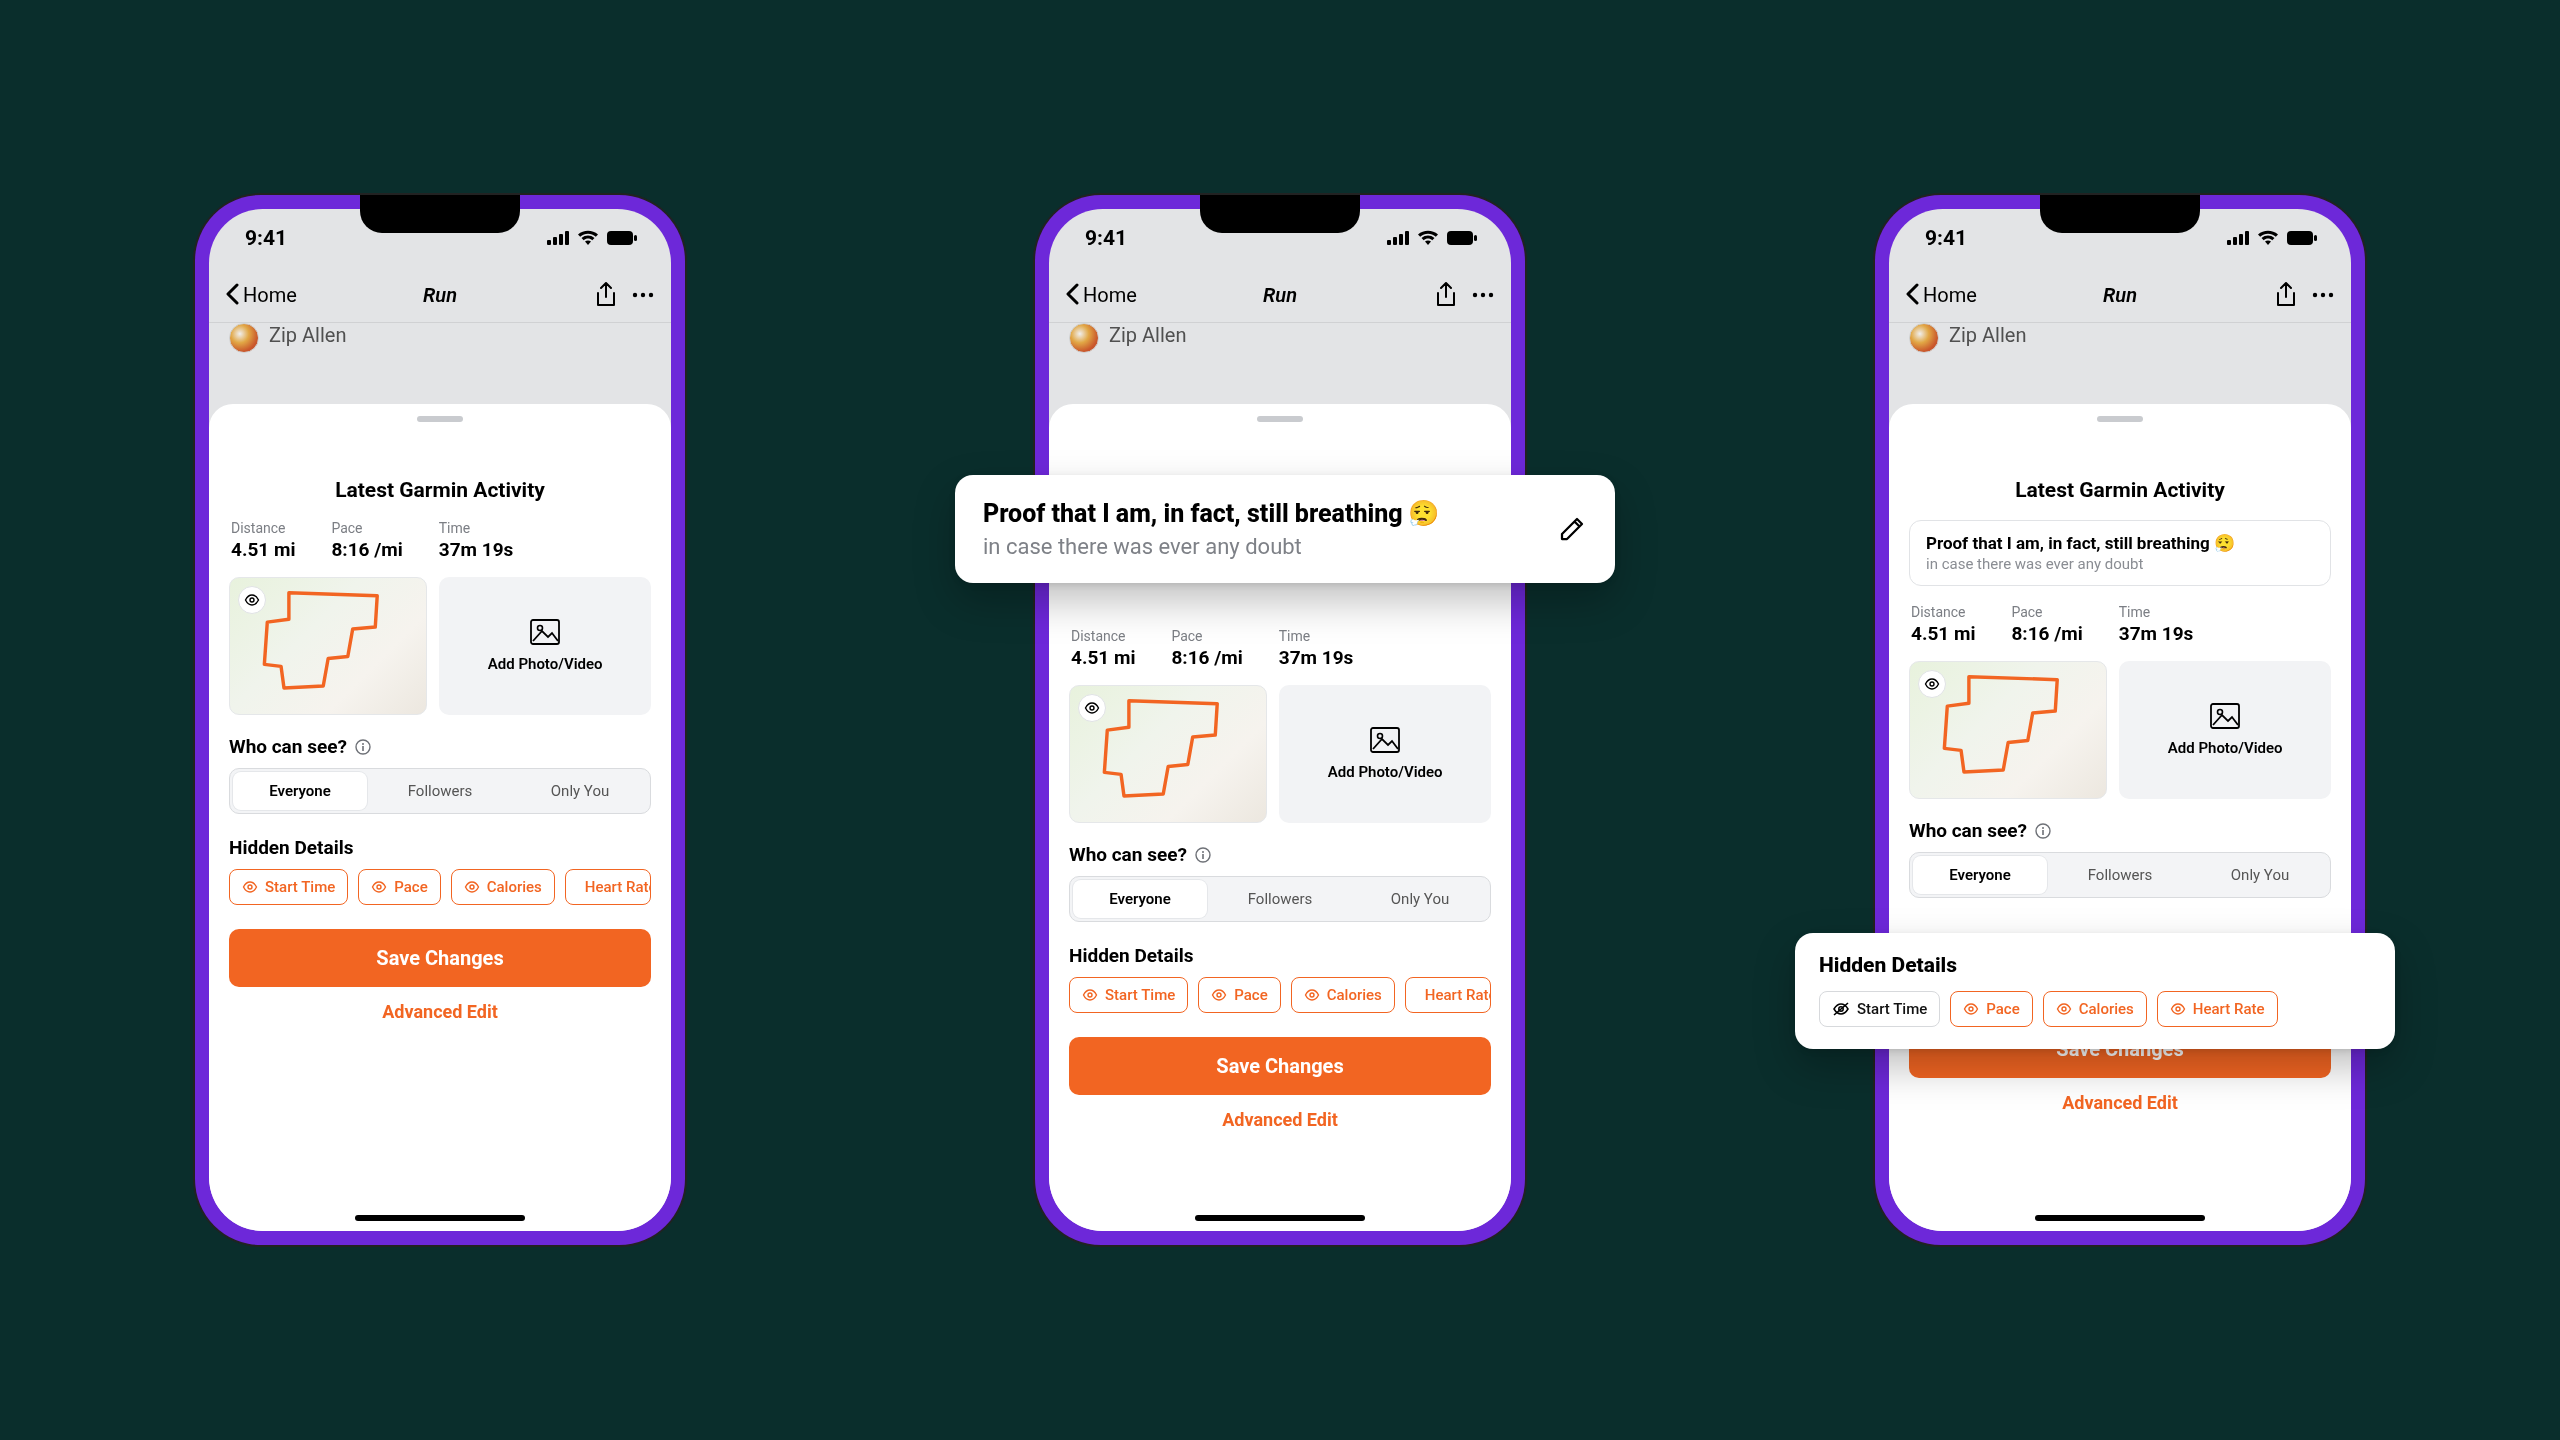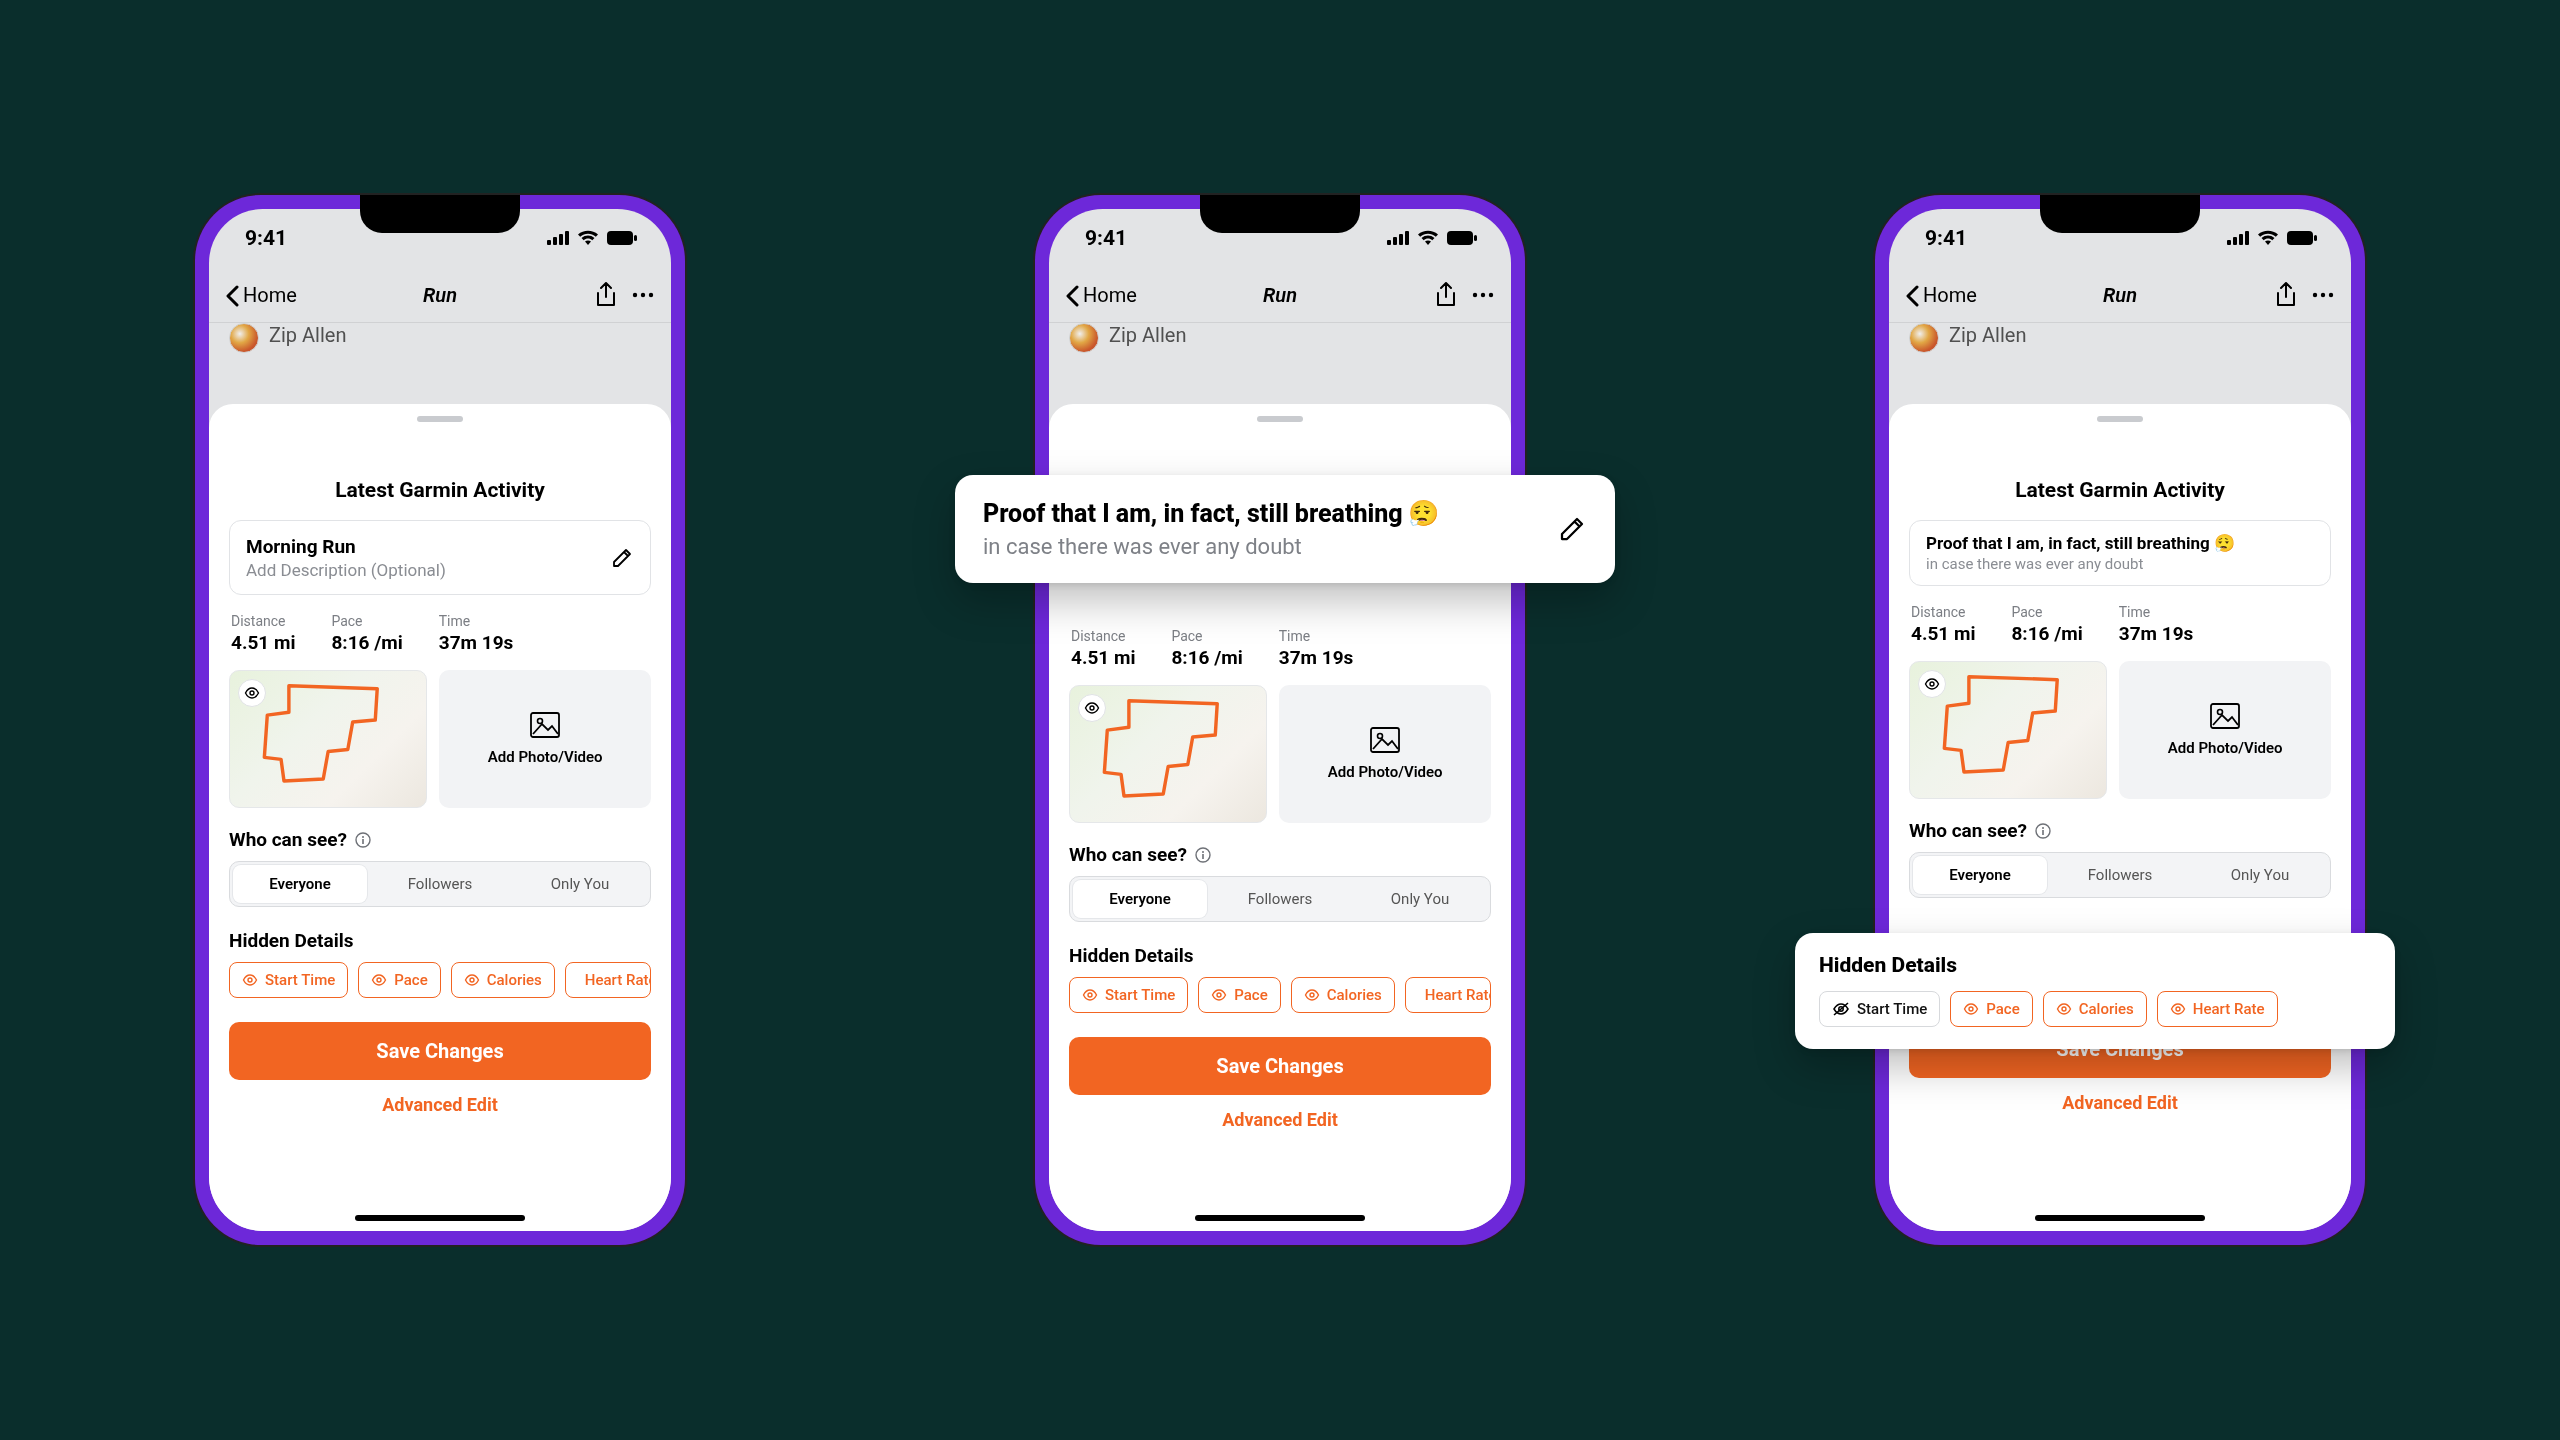--- a/index.html
+++ b/index.html
@@ -72,21 +72,21 @@
   .status-icons { display: flex; gap: 8px; align-items: center; }
 
   
   .nav-bar {
     height: 56px;
     display: flex;
     align-items: center;
     padding: 0 16px;
     border-bottom: 1px solid #dedfe1;
   }
-  .nav-left { display: flex; align-items: flex-end; gap: 4px; font-size: 20px; flex:1; }
+  .nav-left { display: flex; align-items: flex-start; gap: 4px; font-size: 20px; flex:1; }
   .nav-title { font-size: 20px; font-weight: 600; flex:1; text-align:center;font-style:italic; }
   .nav-right { display: flex; gap: 14px; align-items: center; flex:1; justify-content:flex-end; }
 
   
   .user-row {
     height: 44px;
     display: flex;
     align-items: flex-start;
     gap: 10px;
     padding: 0 20px;
@@ -332,29 +332,20 @@
 
       <div class="user-row">
         <div class="avatar"></div>
         <span>Zip Allen</span>
       </div>
 
       <div class="sheet">
         <div class="grabber"></div>
         <div class="sheet-title">Latest Garmin Activity</div>
 
-        <div class="title-card">
-          <div class="txt">
-            <div class="t1">Morning Run</div>
-            <div class="t2">Add Description (Optional)</div>
-          </div>
-          <svg width="24" height="24" viewBox="0 0 24 24">
-              <path d="M4 20 L4 16 L16 4 L20 8 L8 20 Z M14 6 L18 10" stroke="#000" stroke-width="1.8" fill="none" stroke-linejoin="round"></path>
-            </svg>
-        </div>
 
         <div class="stats">
           <div class="stat">
               <div class="label">Distance</div>
               <div class="val">4.51 mi</div>
             </div>
           <div class="stat">
               <div class="label">Pace</div>
               <div class="val">8:16 /mi</div>
             </div>

